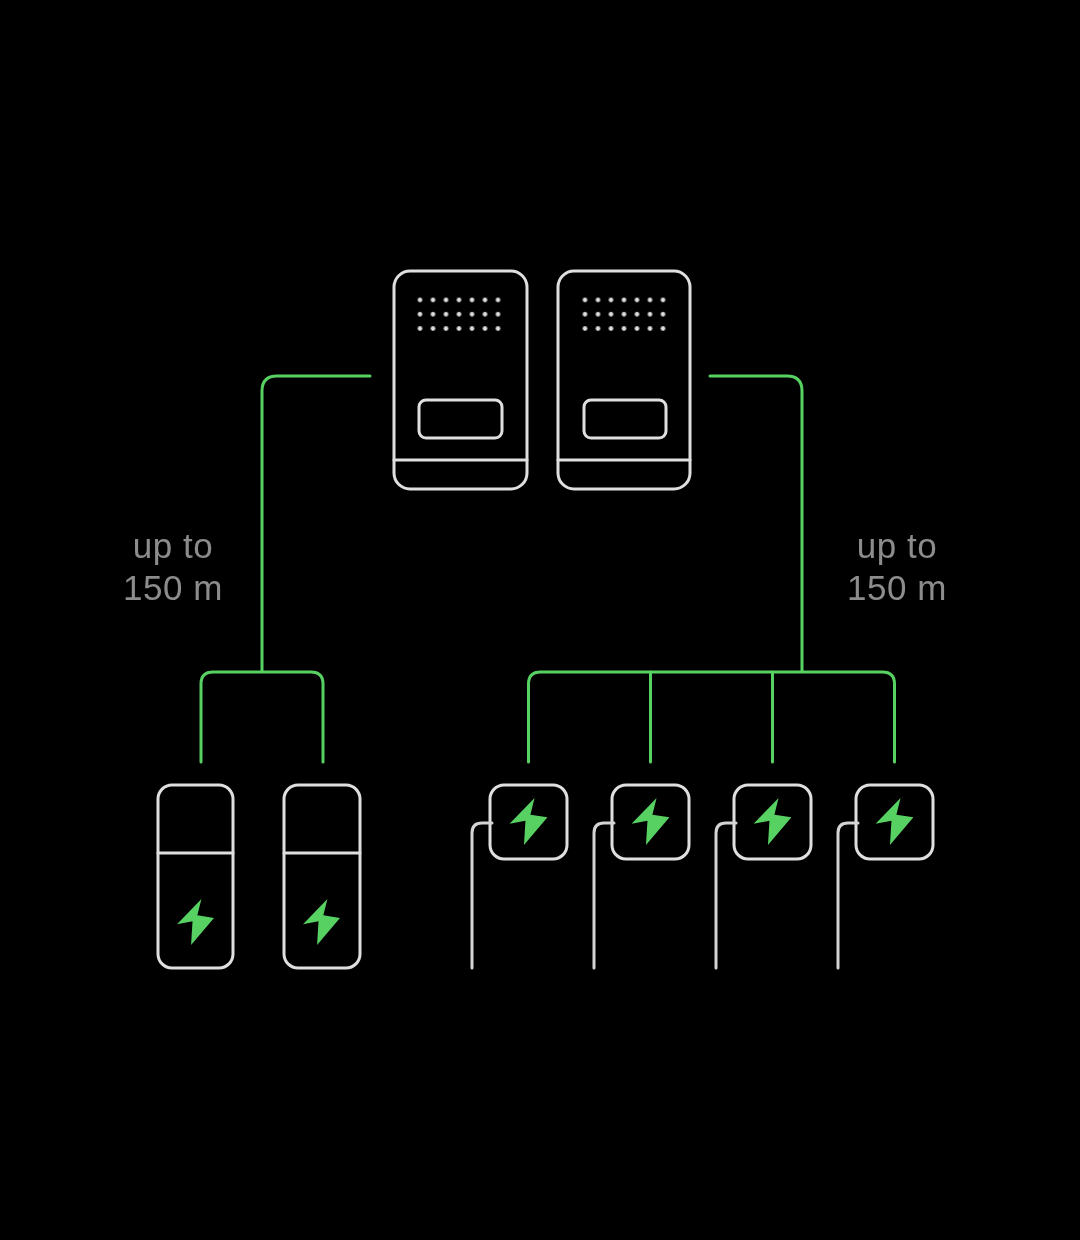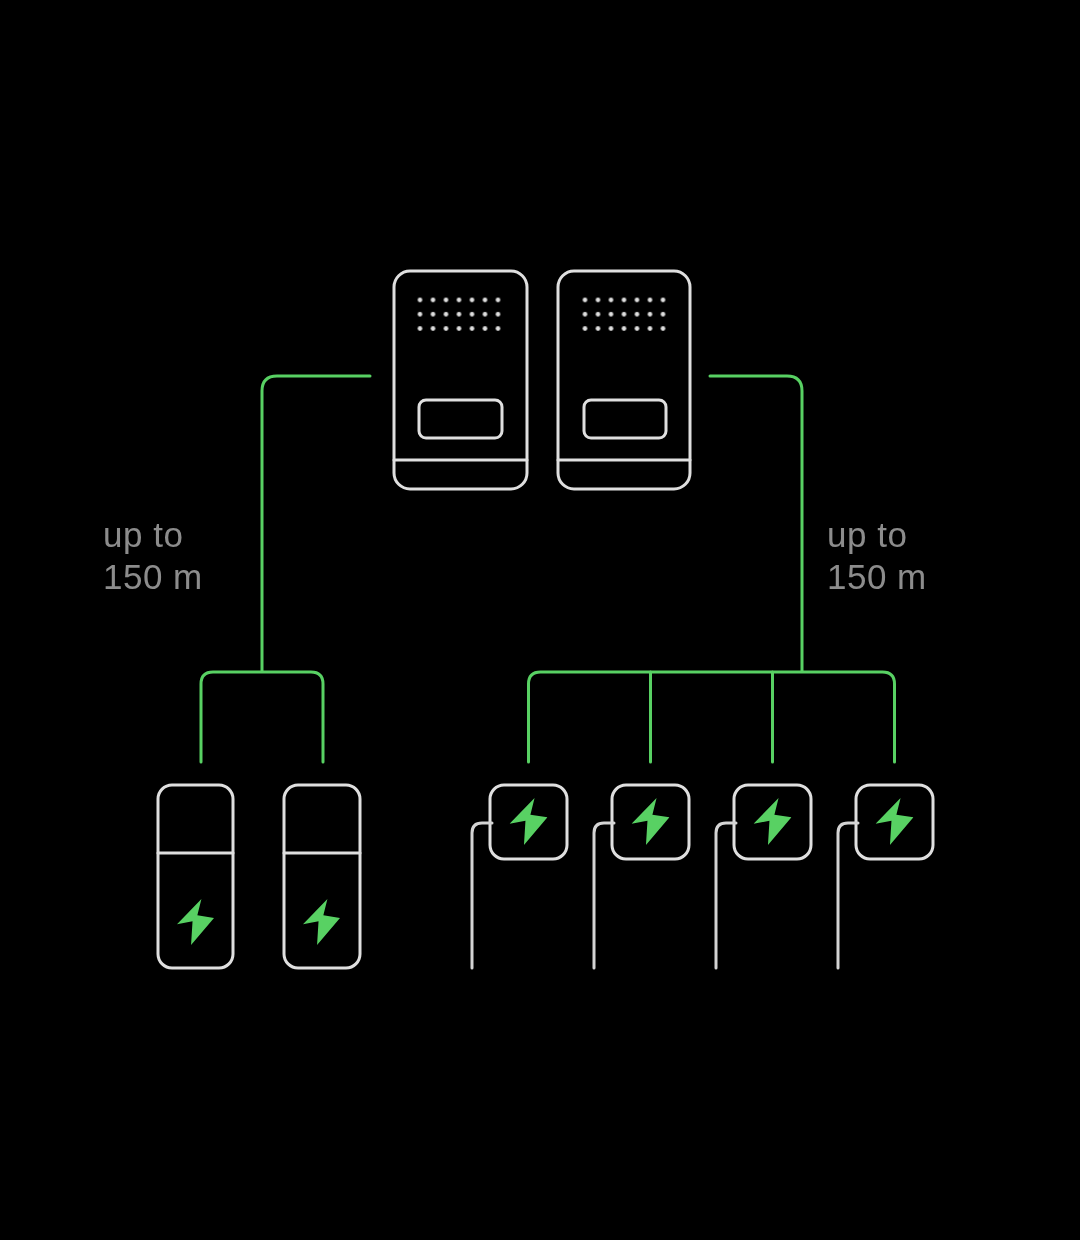--- a/index.html
+++ b/index.html
@@ -16,27 +16,28 @@
     font-family: "Liberation Sans", sans-serif;
   }
   #diagram-svg {
     position: absolute;
     left: 0;
     top: 0;
   }
   .distance-label {
     position: absolute;
     width: 140px;
-    text-align: left;
+    text-align: center;
     color: #8C8C8C;
     font-size: 35px;
     line-height: 42px;
     font-weight: 300;
     letter-spacing: 0.5px;
     user-select: none;
+    margin-top: 11px;
   }
   .label-left  { left: 103px; top: 514px; }
   .label-right { left: 827px; top: 514px; }
   .distance-label span { display: block; }
 </style>
 </head>
 <body>
 
 <div id="canvas">
 

